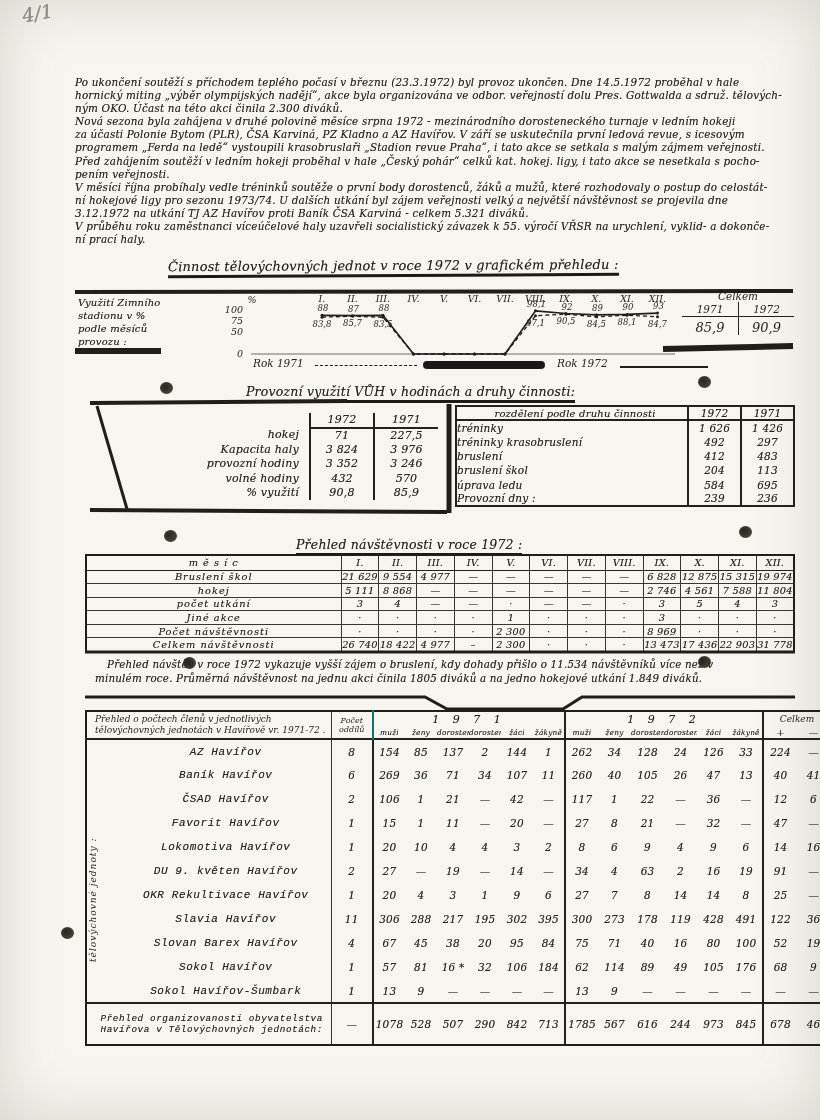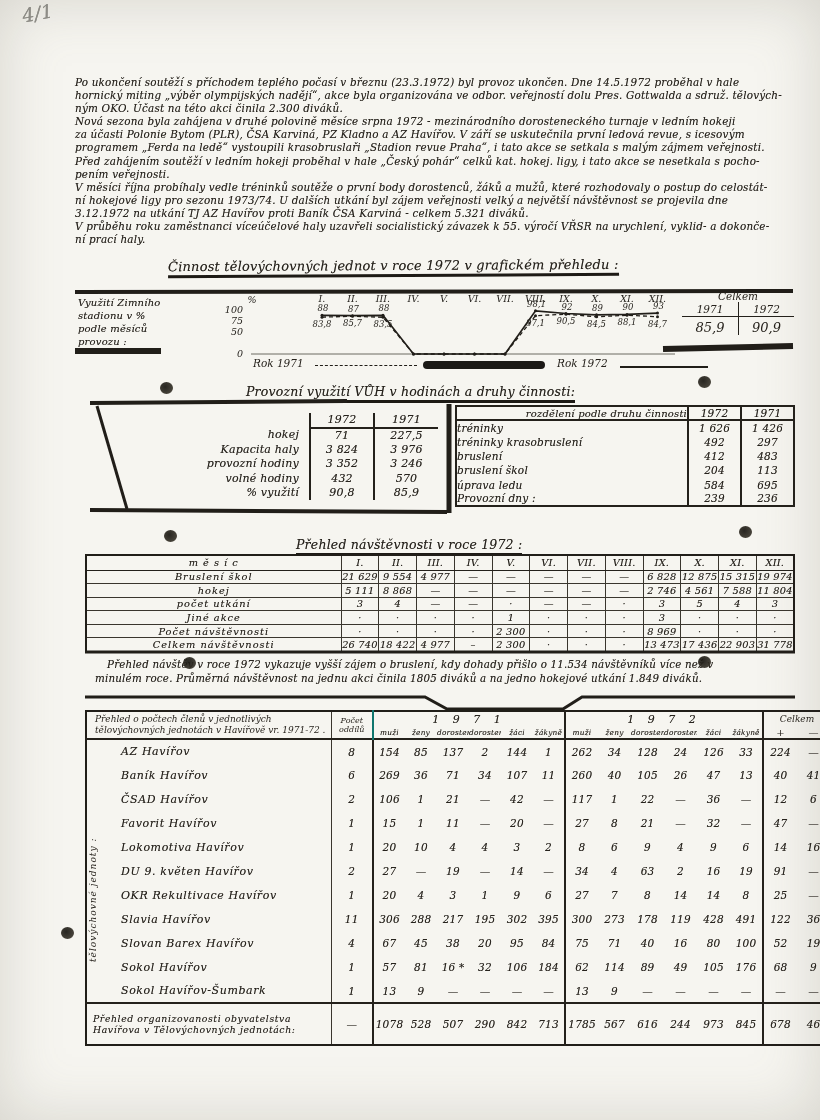--- a/index.html
+++ b/index.html
@@ -39,21 +39,21 @@
   
   #ops-left{position:absolute;left:148px;top:413px;width:290px;font-size:11px;}
   #ops-left th,#ops-left td{height:14.5px;}
   #ops-left .lbl{width:162px;text-align:right;padding-right:10px;}
   #ops-left .v{width:64px;text-align:center;border-left:2px solid #24211b;}
   #ops-left thead .v{border-bottom:2px solid #24211b;}
   #ops-right{position:absolute;left:455px;top:405px;width:340px;font-size:10.5px;
              border:2.5px solid #24211b;}
   #ops-right th,#ops-right td{height:14.3px;}
   #ops-right .lbl{text-align:left;}
-  #ops-right thead .lbl{text-align:right;padding-left:6px;font-size:10px;}
+  #ops-right thead .lbl{text-align:center;padding-left:6px;font-size:10px;}
   #ops-right .v{width:53px;text-align:center;border-left:2px solid #24211b;}
   #ops-right thead th{border-bottom:2px solid #24211b;}
   
   #att-table{position:absolute;left:85px;top:554px;width:710px;table-layout:fixed;
              border:2.5px solid #211e19;font-size:9.8px;}
   #att-table th,#att-table td{border:0.9px solid #3a362e;height:13.6px;text-align:center;
              overflow:hidden;white-space:nowrap;}
   #att-table thead th{border-bottom:1.8px solid #24211b;height:15px;}
   #att-table .lbl{letter-spacing:1px;}
   
@@ -65,21 +65,21 @@
   #clubs-table td,#clubs-table th{text-align:center;overflow:hidden;}
   #clubs-table thead{border-bottom:2px solid #24211b;}
   #clubs-table .cap{font-size:9px;text-align:left;padding-left:8px;line-height:11px;}
   #clubs-table .oddh{font-size:8px;line-height:9px;border-left:1px solid #3a362e;border-right:2px solid #0f766e;}
   #clubs-table .grp{letter-spacing:5px;font-size:11px;height:15px;margin-left:11px;}
   #clubs-table .sub{font-size:7.4px;height:13px;}
   #clubs-table .celk{font-size:9px;border-left:2.5px solid #24211b;}
   #clubs-table .pm{font-size:10px;border-bottom:1.5px solid #24211b;}
   #clubs-table .gstart{border-left:2.5px solid #24211b;}
   #clubs-table .pcol{border-left:2.5px solid #24211b;}
-  #clubs-table td.name{text-align:left;padding-left:34px;letter-spacing:.6px;font-size:11px;}
+  #clubs-table td.name{text-align:center;padding-left:34px;letter-spacing:.6px;font-size:11px;font-family:Liberation Mono, monospace;}
   #clubs-table td.odd{border-left:1px solid #3a362e;border-right:2px solid #24211b;}
   #clubs-table tbody tr{height:24px;}
   #clubs-table tr.sum{height:42px;border-top:2px solid #24211b;}
   #clubs-table tr.sum .name{font-size:9.3px;line-height:11px;padding-left:6px;}
   .side-label{position:absolute;left:88px;top:962px;width:195px;font-size:9px;font-style:italic;
               transform:rotate(-90deg);transform-origin:0 0;letter-spacing:1px;z-index:2;}
   .dot{position:absolute;width:13px;height:12px;border-radius:50%;
        background:radial-gradient(circle at 40% 40%,#16140f,#454035);opacity:.92;}
 </style>
 </head>

